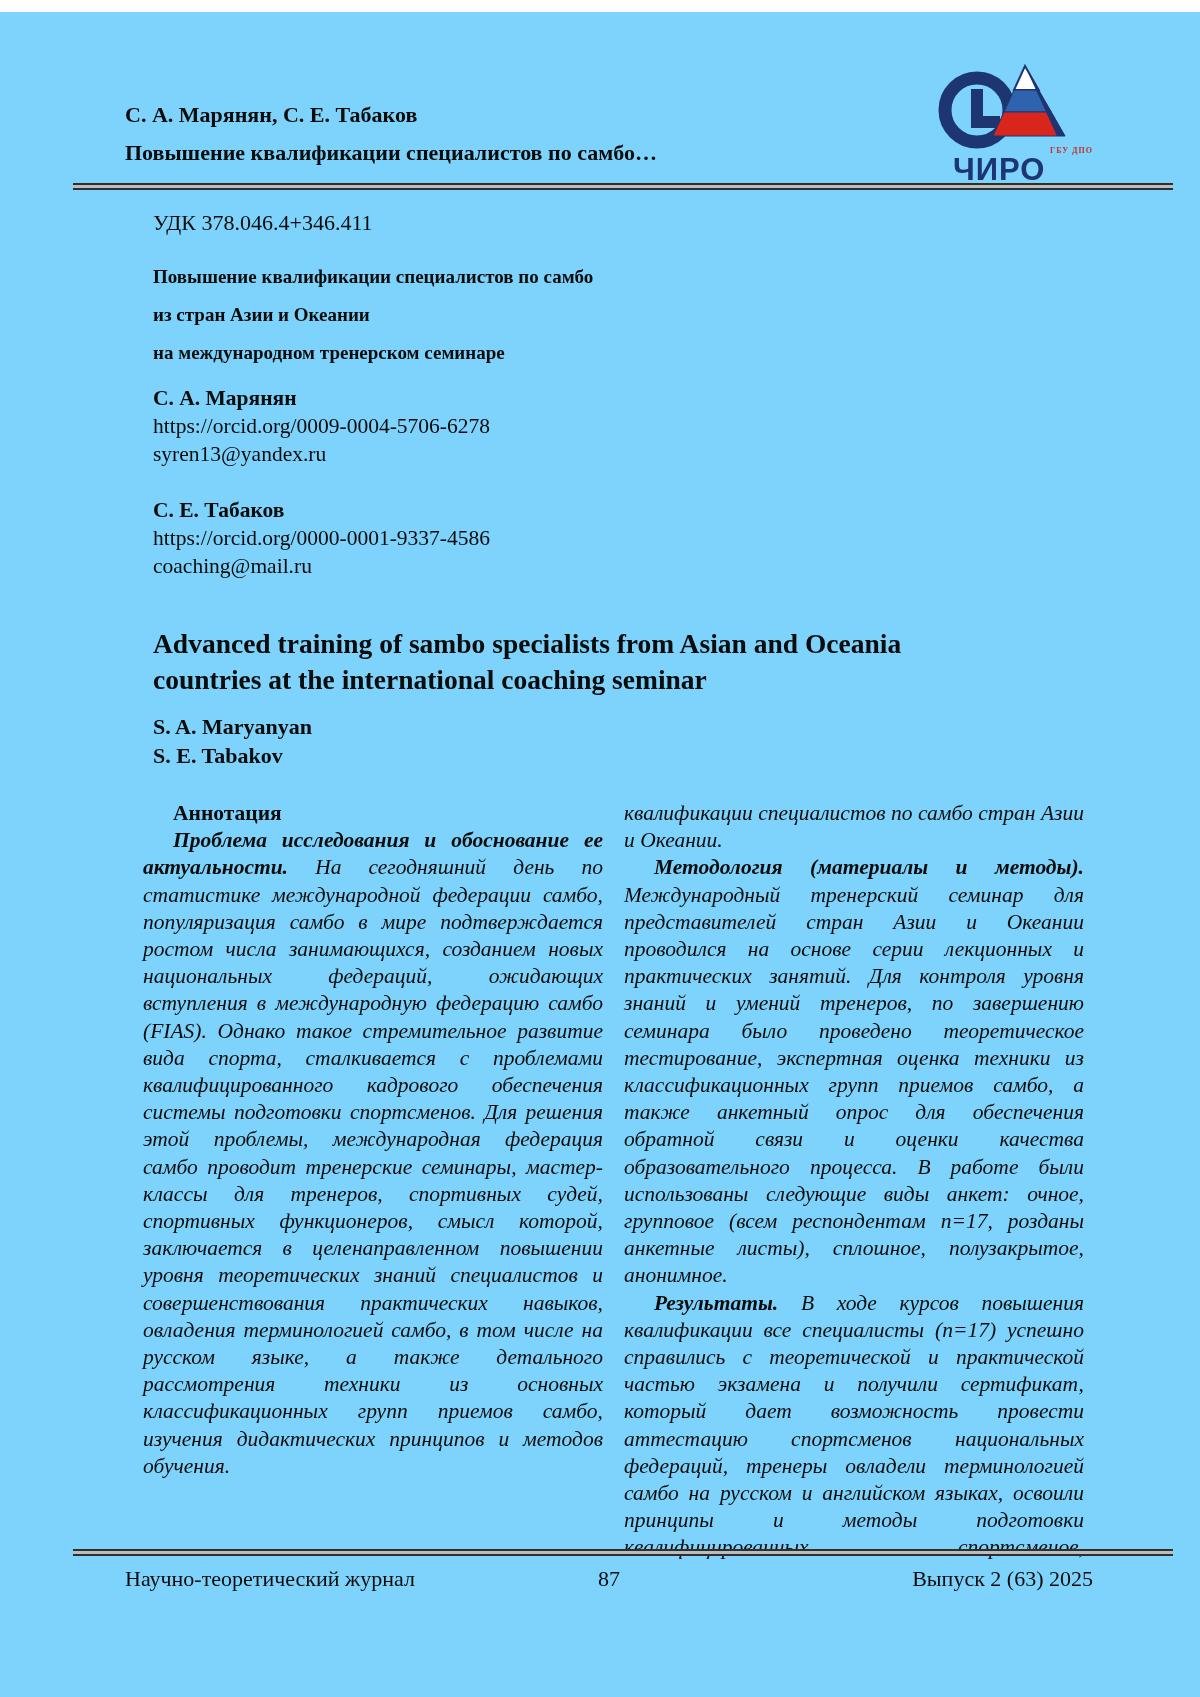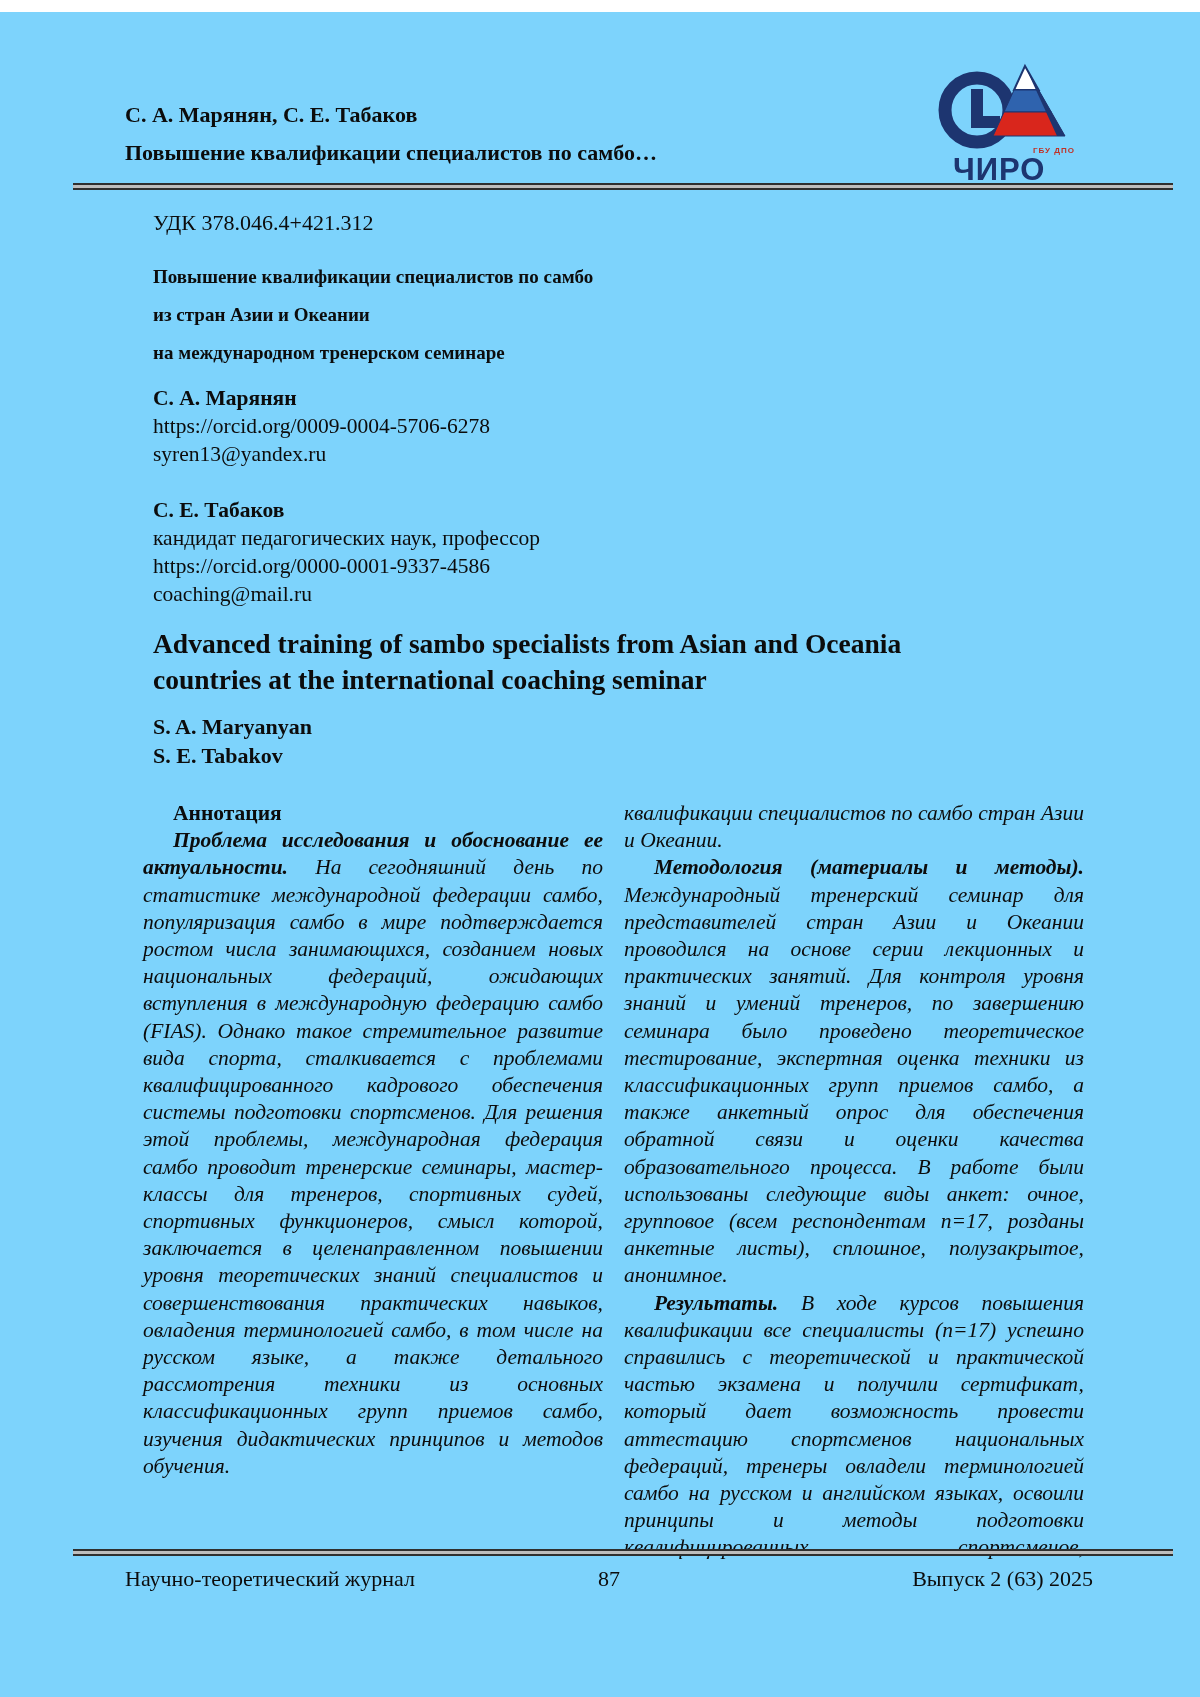--- a/index.html
+++ b/index.html
@@ -68,22 +68,22 @@
   
   .footer {
     position:absolute; top:1554px; left:125px; width:968px;
     display:grid; grid-template-columns:1fr auto 1fr; align-items:baseline;
     font-size:22px;
   }
   .footer .f-left  { justify-self:start; }
   .footer .f-page  { justify-self:center; }
   .footer .f-right { justify-self:end;font-family:Liberation Serif, serif; }
 
-  .logo-small-text { position:absolute; top:84px; left:108px; width:60px; text-align:left;
-    font-family:Liberation Sans, sans-serif; font-size:8px; font-weight:bold; color:#c03227; letter-spacing:1px; }
+  .logo-small-text { position:absolute; top:84px; left:108px; width:60px; text-align:right;
+    font-family:Liberation Serif, serif; font-size:8px; font-weight:bold; color:#c03227; letter-spacing:1px; }
   .logo-word { position:absolute; top:90px; left:28px; width:140px; text-align:left;
     font-family:"Liberation Sans", sans-serif; font-size:31px; font-weight:bold; color:#1d3570; letter-spacing:1px; }
 </style>
 </head>
 <body>
 
 <div class="page">
 
   <div class="running">
     <div>С. А. Марянян, С. Е. Табаков</div>
@@ -102,35 +102,34 @@
       <polygon points="89,28 113.7,28 126.3,50 79,50" fill="#2f63ae" stroke="#1d3570" stroke-width="1"></polygon>
       <polygon points="79,50 126.3,50 140,74 68,74" fill="#d9261c" stroke="#1d3570" stroke-width="1"></polygon>
       <polygon points="100,4 140,74 132,74" fill="#1d3570"></polygon>
     </svg>
     <div class="logo-small-text">ГБУ ДПО</div>
     <div class="logo-word">ЧИРО</div>
   </div>
 
   <div class="rule top-rule"></div>
 
-  <div class="udc">УДК 378.046.4+421.312</div>
+  <div class="udc">УДК 378.046.4+346.411</div>
 
   <h1 class="title-ru" style="margin:0;">Повышение квалификации специалистов по самбо
 из стран Азии и Океании
 на международном тренерском семинаре</h1>
 
   <div class="author-block ab1">
     <div class="author-name">С. А. Марянян</div>
     <div>https://orcid.org/0009-0004-5706-6278</div>
     <div>syren13@yandex.ru</div>
   </div>
 
   <div class="author-block ab2">
     <div class="author-name">С. Е. Табаков</div>
-    <div>кандидат педагогических наук, профессор</div>
     <div>https://orcid.org/0000-0001-9337-4586</div>
     <div>coaching@mail.ru</div>
   </div>
 
   <h2 class="title-en" style="margin:0;">Advanced training of sambo specialists from Asian and Oceania
 countries at the international coaching seminar</h2>
 
   <div class="authors-en">
     <div>S. A. Maryanyan</div>
     <div>S. E. Tabakov</div>

